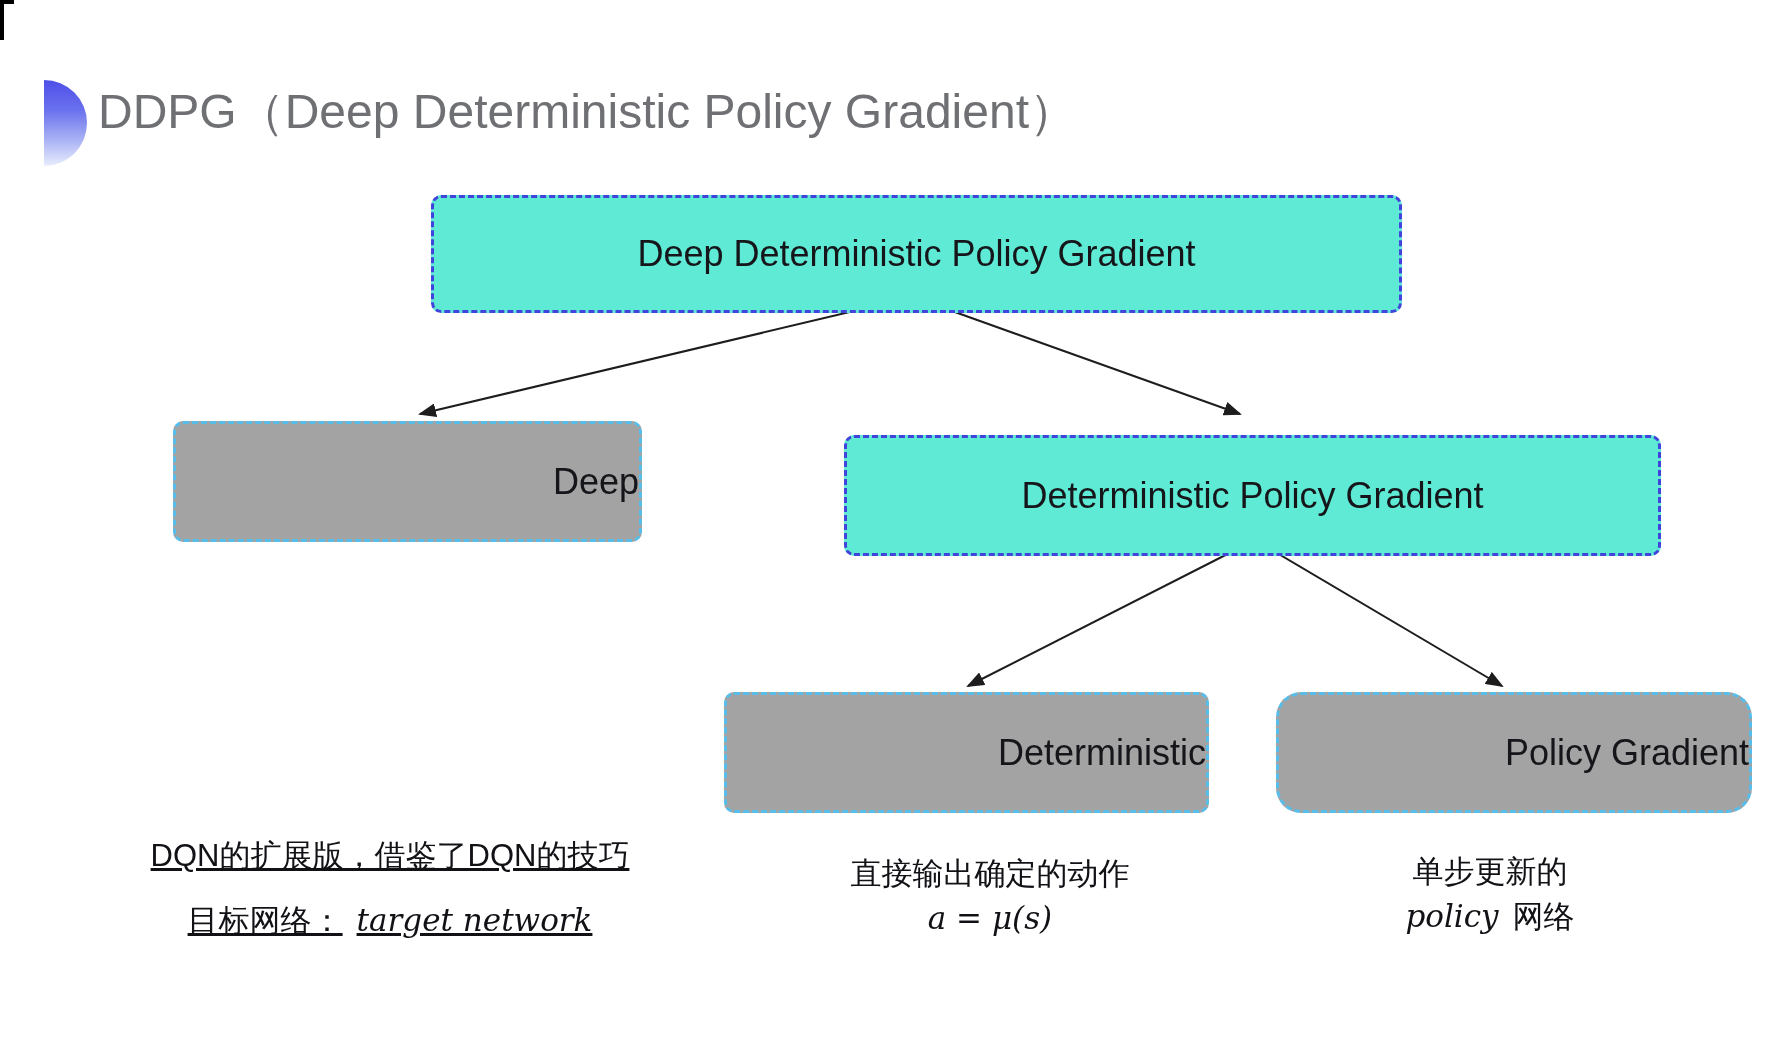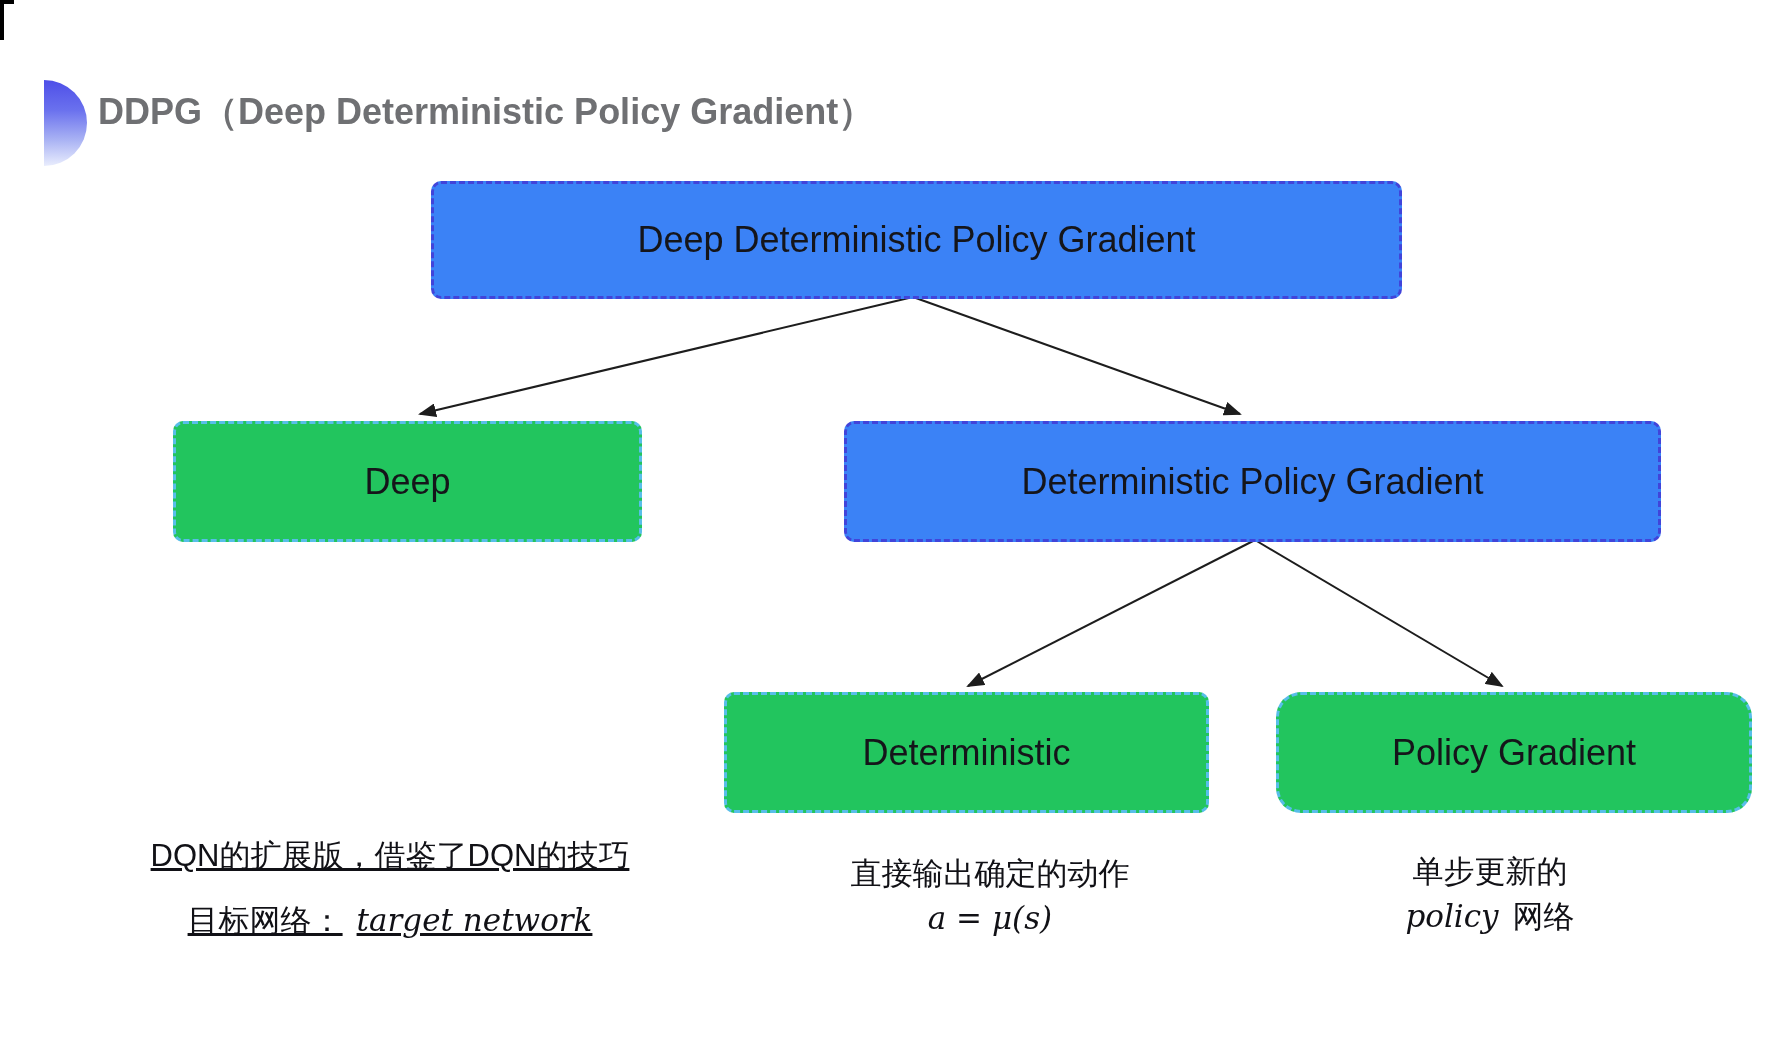--- a/index.html
+++ b/index.html
@@ -11,30 +11,30 @@
   .edge-mark-top  { position:absolute; left:0; top:0; width:14px; height:4px; background:#000; }
   .edge-mark-left { position:absolute; left:0; top:0; width:4px;  height:40px; background:#000; }
 
   
   .accent-semicircle {
     position:absolute; left:44px; top:80px; width:43px; height:86px;
     background:linear-gradient(180deg,#4e4fe8 0%,#6a71ee 35%,#aab3f4 70%,#e9edfd 100%);
     border-radius:0 100% 100% 0 / 0 50% 50% 0;
   }
   .title {
-    position:absolute; left:98px; top:82px; font-size:36px; line-height:60px;
-    color:#6f7073; white-space:nowrap; font-weight:700;
+    position:absolute; left:98px; top:82px; font-size:48px; line-height:60px;
+    color:#6f7073; white-space:nowrap; font-weight:400;
   }
 
   .node {
     position:absolute; display:flex; align-items:center; justify-content:center;
     border-radius:10px; font-size:36px; color:#15151a; text-align:center;
   }
-  .node.purple { background:#3b82f6; border:3px dashed #4144da; }
-  .node.cyan   { background:#22c55e; border:3px dashed #58bee9; }
+  .node.purple { background:#5eead4; border:3px dashed #4144da;margin-top:14px; }
+  .node.cyan   { background:#a3a3a3; border:3px dashed #58bee9;justify-content:flex-end; }
 
   #node-root { left:431px; top:181px; width:965px; height:112px; }
   #node-deep { left:173px; top:421px; width:463px; height:115px; }
   #node-dpg  { left:844px; top:421px; width:811px; height:115px; }
   #node-det  { left:724px; top:692px; width:479px; height:115px; }
   #node-pg   { left:1276px; top:692px; width:470px; height:115px;border-radius:25px; }
 
   .edges { position:absolute; left:0; top:0; width:1778px; height:1056px; }
 
   .ann { position:absolute; text-align:center; color:#111116; font-size:31px; }

